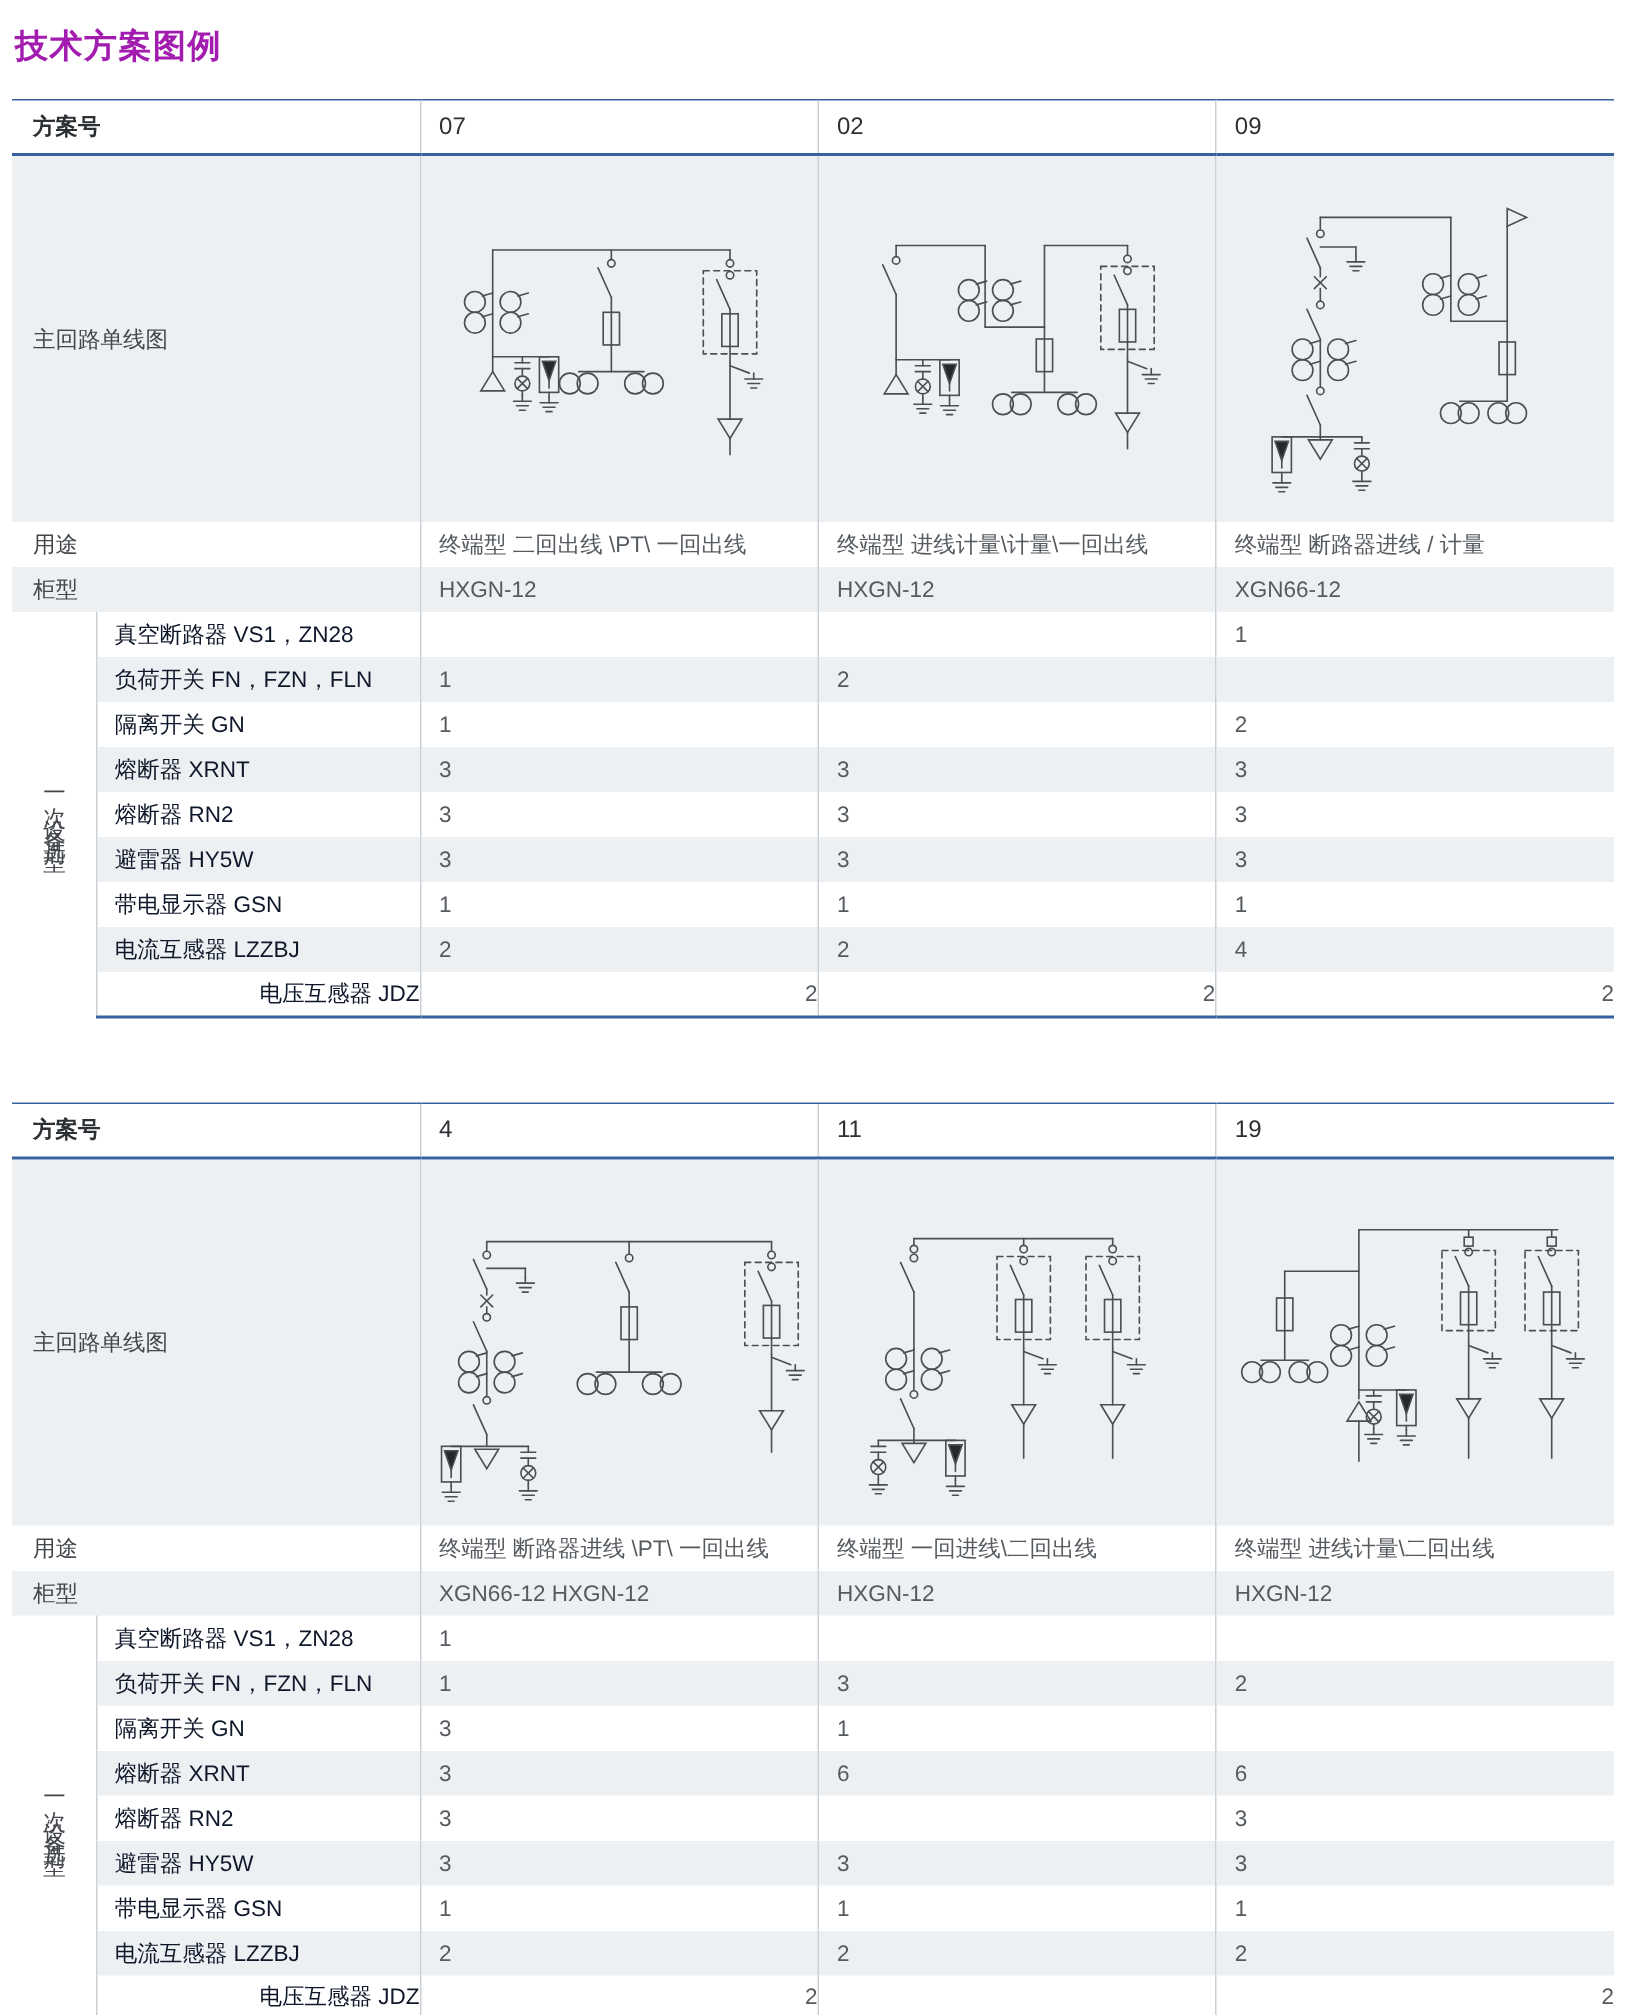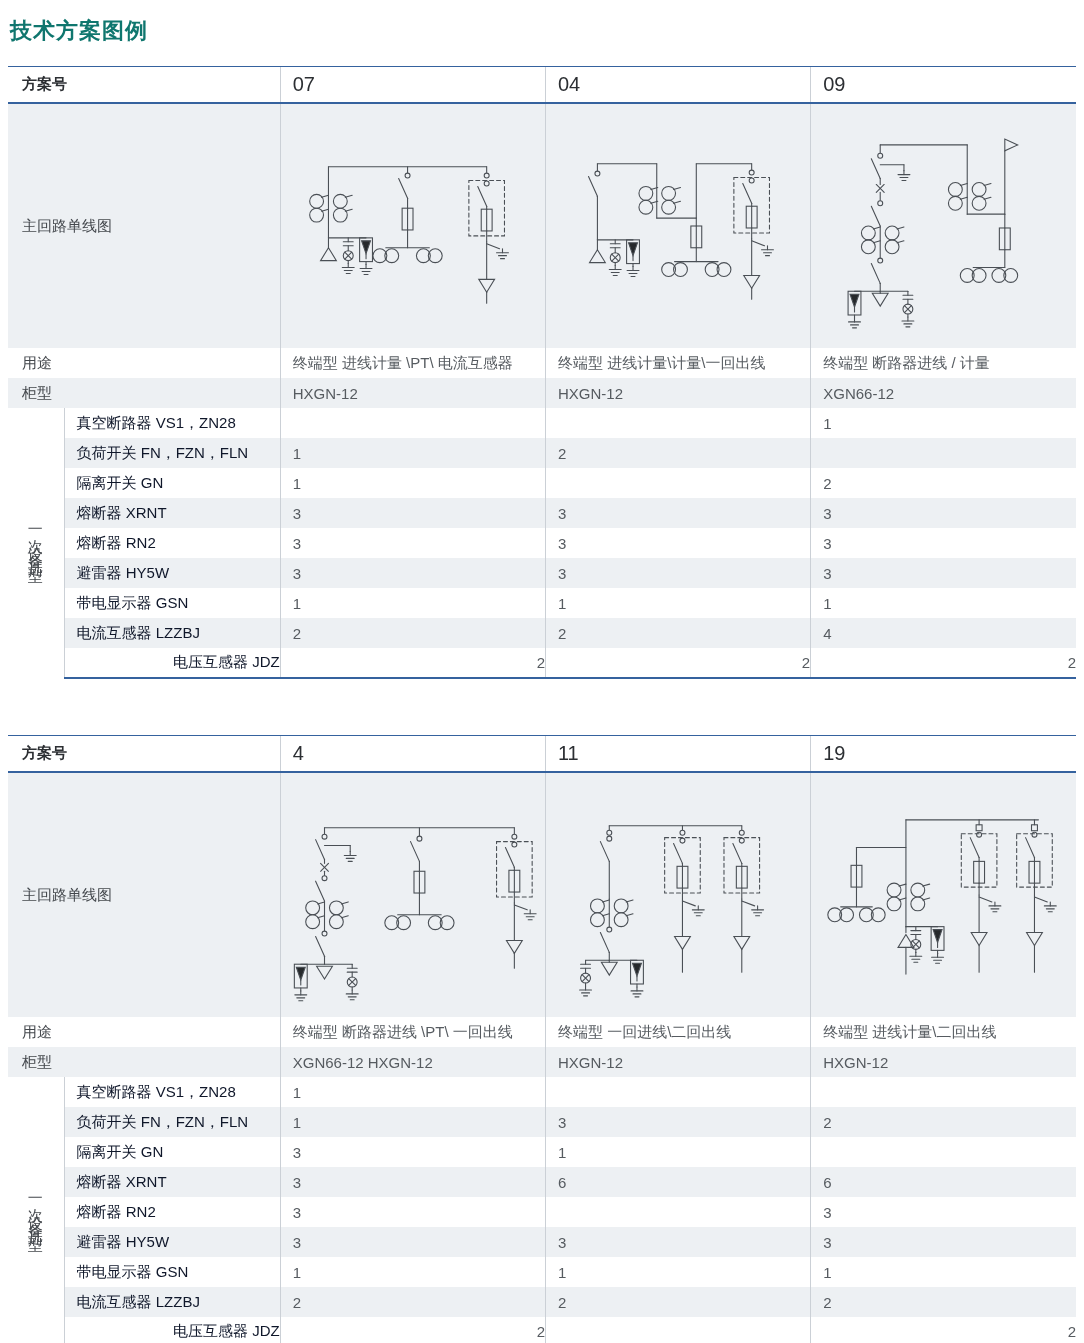--- a/index.html
+++ b/index.html
@@ -6,21 +6,21 @@
   body{
     width:1084px;
     font-family:"Liberation Sans","DejaVu Sans",sans-serif;
     color:#43474c;
     -webkit-font-smoothing:antialiased;
   }
   .page{padding:12px 8px 6px 8px;}
   .page-title{
     font-size:22px;
     font-weight:bold;
-    color:#0f766e;
+    color:#a21caf;
     margin:4px 0 20px 2px;
     letter-spacing:1px;
   }
   table.tbl{
     width:1068px;
     border-collapse:collapse;
     table-layout:fixed;
     margin:0 0 56px 0;
   }
   table.tbl.last{margin-bottom:0;}
@@ -39,21 +39,21 @@
     border-bottom:2px solid #35629e;
     height:35px;
     background:#ffffff;
   }
   tr.last-row td{border-bottom:2px solid #35629e;text-align:right;}
   .r0{background:#ffffff;}
   .r1{background:#edf0f3;}
   td.scheme{border-left:1px solid #cbd0d6;padding-left:12px;color:#565b60;}
   td.lab{padding-left:14px;color:#43474c;}
   td.hd{font-weight:bold;color:#2c2f33;margin-top:39px;}
-  td.num{font-size:20px;color:#2c2f33;}
+  td.num{font-size:16px;color:#2c2f33;}
   tr.row{height:30px;}
   tr.diag-row td{height:244px;}
   td.dcell{vertical-align:middle;text-align:center;padding-left:0;}
   svg.sld{display:block;margin:0 auto;}
   td.band{
     background:#ffffff;
     border-right:1px solid #cbd0d6;
     text-align:center;
     vertical-align:middle;
     white-space:normal;
@@ -80,21 +80,21 @@
         <col class="c-band">
         <col class="c-sub">
         <col class="c-s">
         <col class="c-s">
         <col class="c-s">
       </colgroup>
     <tbody>
       <tr class="hdr row">
         <td colspan="2" class="lab hd">方案号</td>
         <td class="scheme num">07</td>
-        <td class="scheme num">04</td>
+        <td class="scheme num">02</td>
         <td class="scheme num">09</td>
       </tr>
       <tr class="r1 diag-row">
         <td colspan="2" class="lab">主回路单线图</td>
         <td class="scheme dcell">
             <svg class="sld" width="265" height="236" viewBox="0 0 268 236">
               <g fill="none" stroke="#4a4f55" stroke-width="1.1" stroke-linecap="round">
                 <line x1="48" y1="58" x2="208" y2="58"></line>
                 <line x1="48" y1="58" x2="48" y2="130"></line>
                 <circle cx="36" cy="93" r="7"></circle>
@@ -306,21 +306,21 @@
                 <circle cx="158" cy="168" r="7"></circle>
                 <circle cx="170" cy="168" r="7"></circle>
                 <circle cx="190" cy="168" r="7"></circle>
                 <circle cx="202" cy="168" r="7"></circle>
               </g>
             </svg>
           </td>
       </tr>
       <tr class="r0 row">
         <td colspan="2" class="lab">用途</td>
-        <td class="scheme">终端型 进线计量 \PT\ 电流互感器</td>
+        <td class="scheme">终端型 二回出线 \PT\ 一回出线</td>
         <td class="scheme">终端型 进线计量\计量\一回出线</td>
         <td class="scheme">终端型 断路器进线 / 计量</td>
       </tr>
       <tr class="r1 row">
         <td colspan="2" class="lab">柜型</td>
         <td class="scheme">HXGN-12</td>
         <td class="scheme">HXGN-12</td>
         <td class="scheme">XGN66-12</td>
       </tr>
       <tr class="r0 row">

